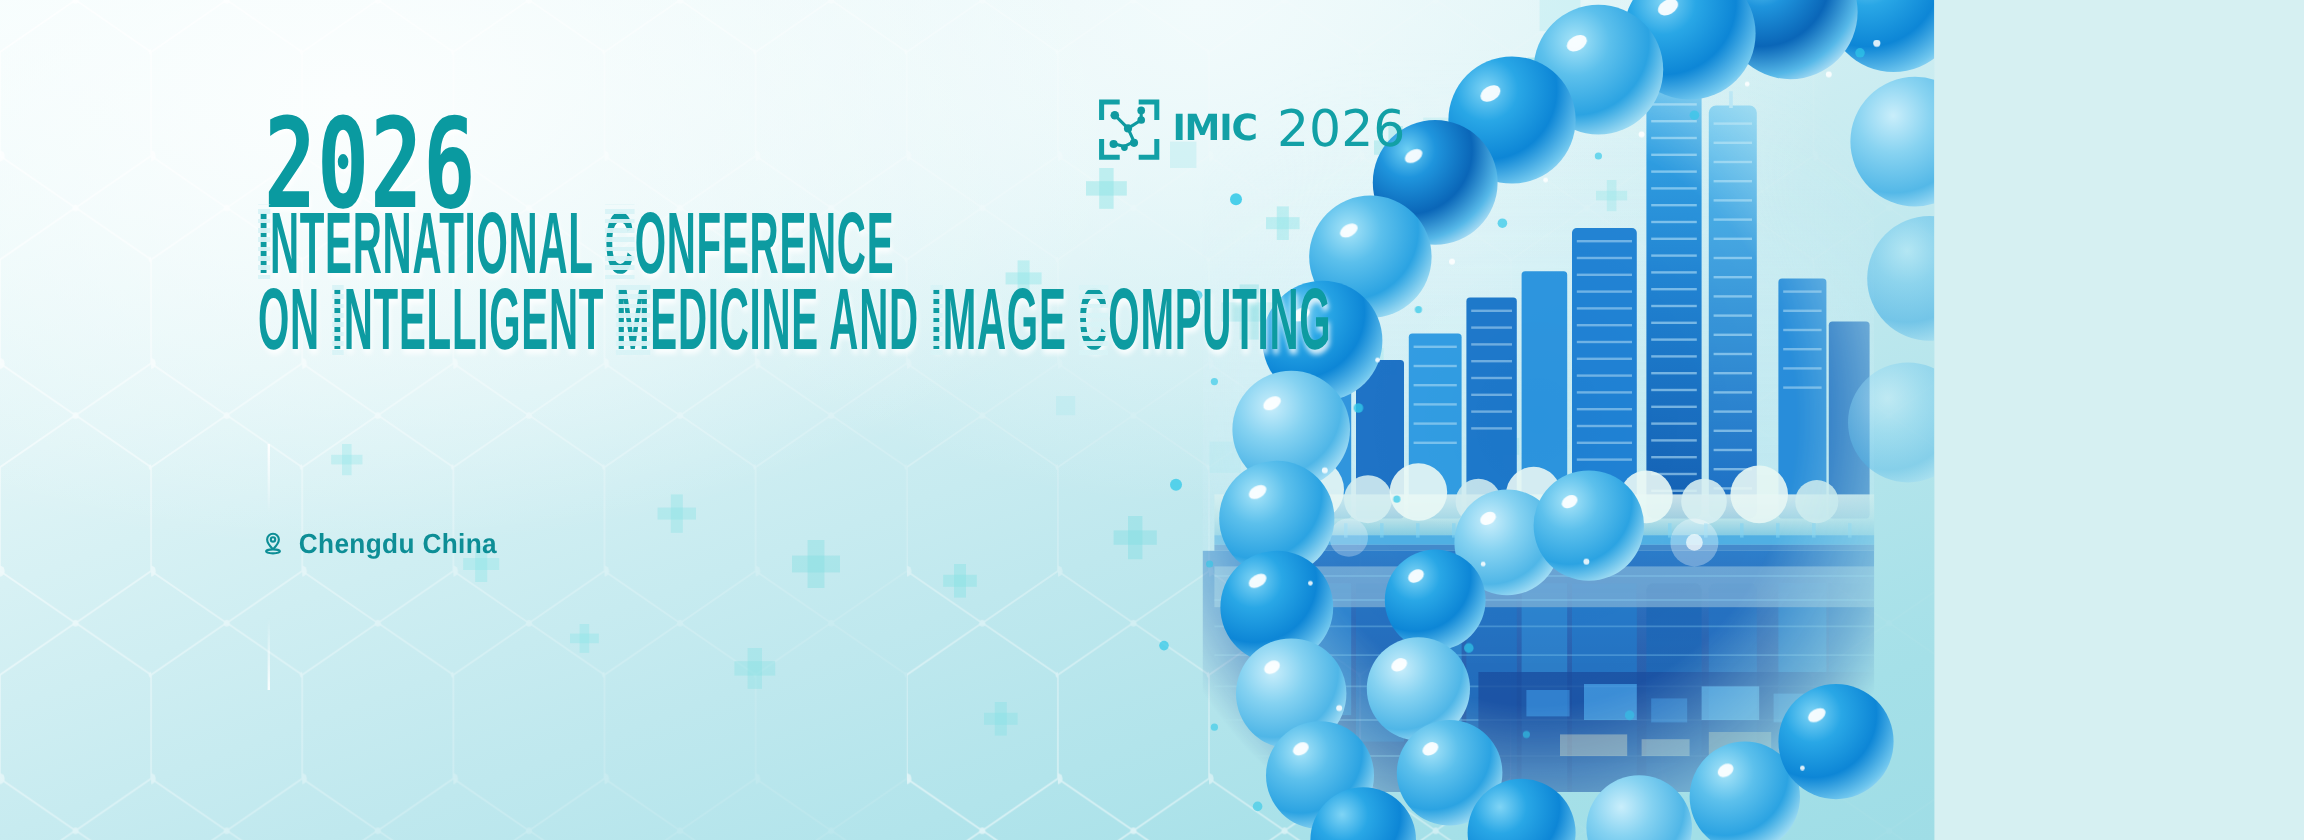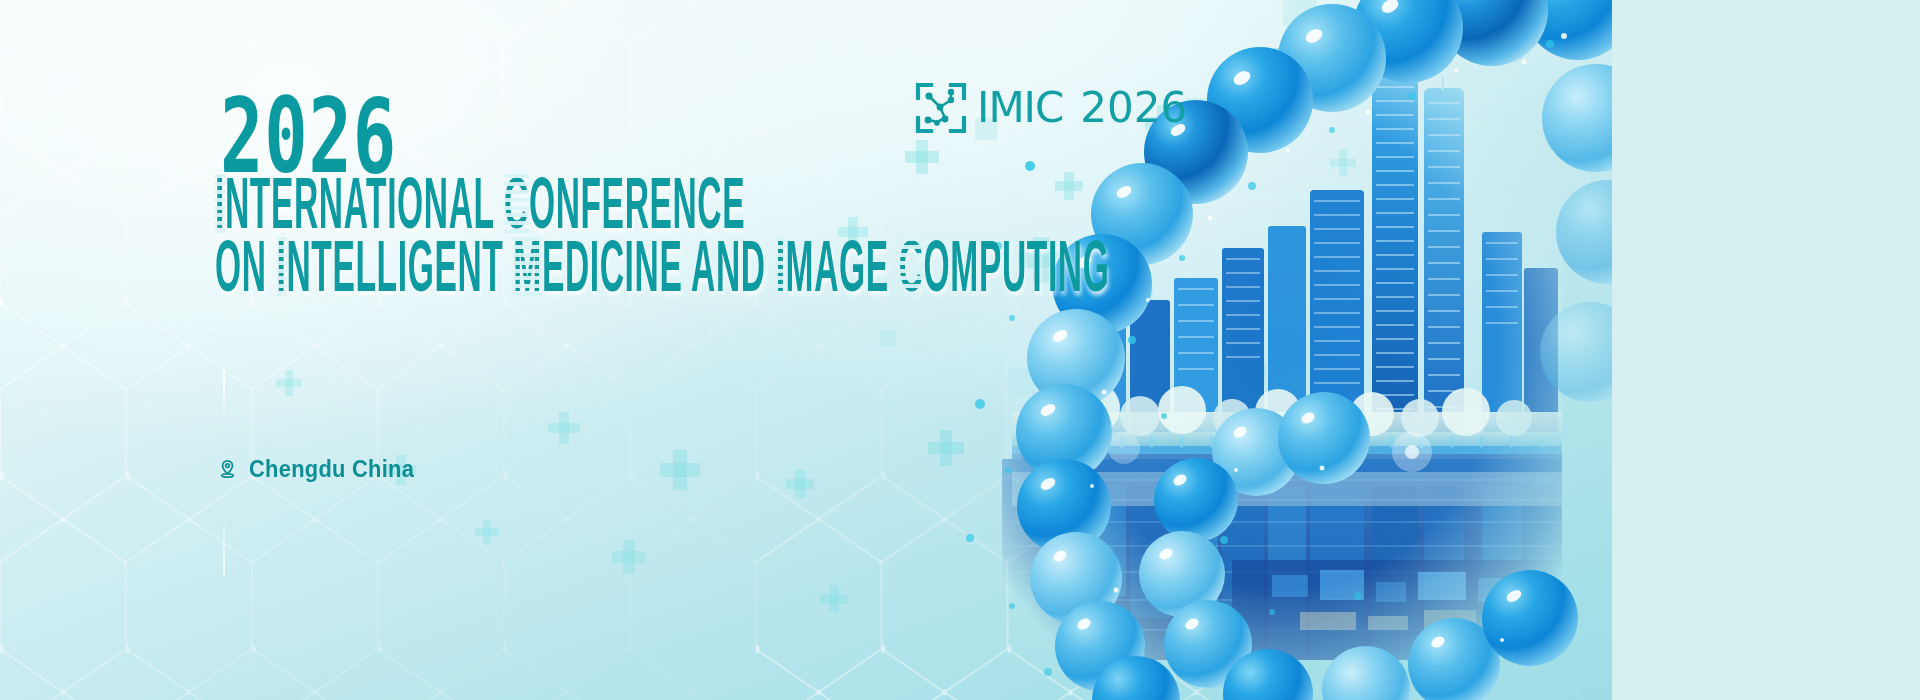--- a/index.html
+++ b/index.html
@@ -100,21 +100,21 @@
     width:2px; height:58px;
     background:linear-gradient(to bottom, rgba(255,255,255,.95), rgba(255,255,255,0));
   }
   .tick2{
     position:absolute; left:8px; top:515px;
     width:2px; height:60px;
     background:linear-gradient(to bottom, rgba(255,255,255,0), rgba(255,255,255,.9));
   }
 
   
-  .meta{ position:absolute; left:216px; top:452px; }
+  .meta{ position:absolute; left:216px; top:436px; }
   .meta-row{
     display:flex; align-items:center;
     height:34px; margin-bottom:8px;
   }
   .meta-ico{
     width:22px; height:24px; margin-right:11px;
     display:flex; align-items:center; justify-content:center;
     flex:0 0 auto;
   }
   .meta-ico svg{ display:block; }
@@ -128,21 +128,21 @@
 
   
   .logo{
     position:absolute; left:915px; top:82px;
     display:flex; align-items:center; gap:10px;
   }
   .logo-mark{ width:52px; height:52px; flex:0 0 auto; }
   .logo-mark svg{ display:block; }
   .logo-imic{
     font-family:"DejaVu Sans", sans-serif;
-    font-size:42px; font-weight:400;
+    font-size:30px; font-weight:700;
     color:#12a0a6; letter-spacing:-1px;
     line-height:1;
   }
   .logo-year{
     font-family:"DejaVu Sans", sans-serif;
     font-size:42px; font-weight:400;
     color:#12a0a6; letter-spacing:0px;
     line-height:1; margin-left:7px;
   }
 

